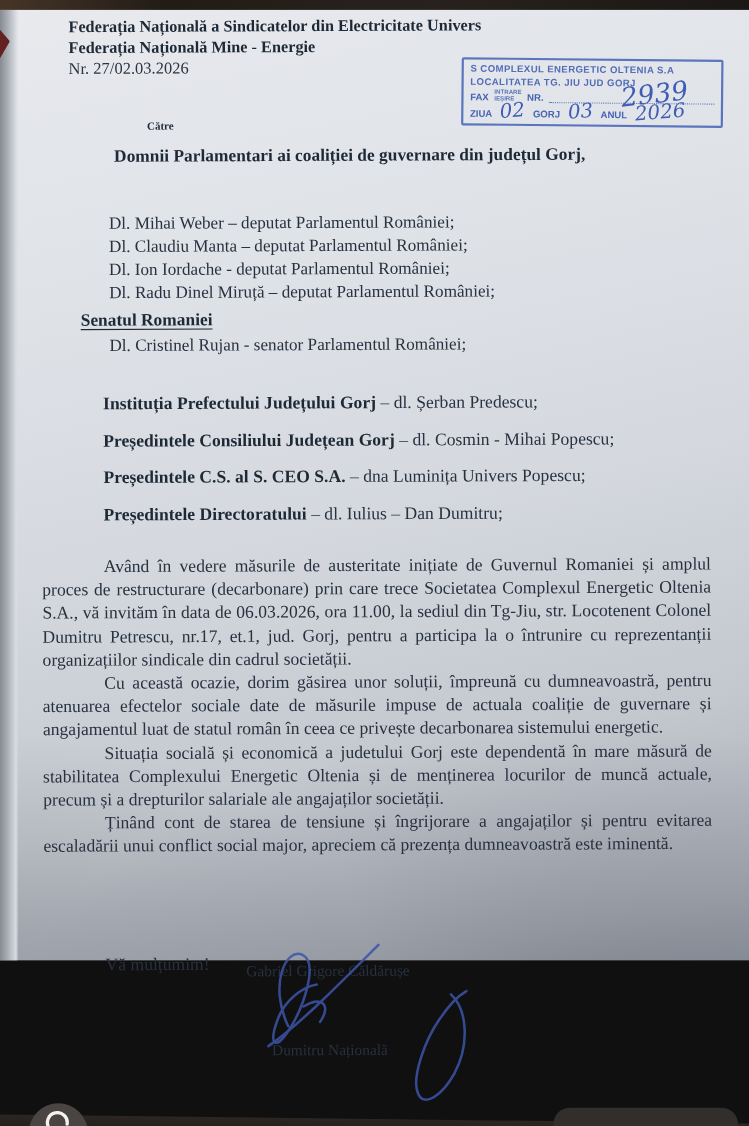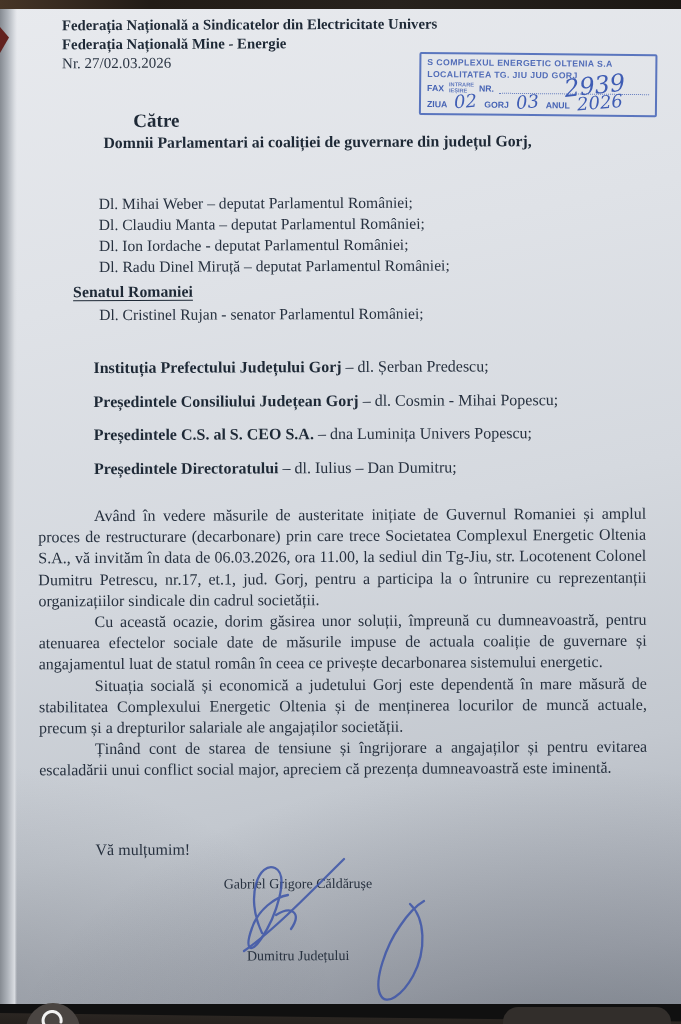--- a/index.html
+++ b/index.html
@@ -1,20 +1,20 @@
 <!DOCTYPE html>
 <html><head>
 <meta charset="utf-8">
 <style>
   html,body{margin:0;padding:0;}
   body{
     width:681px;height:1024px;overflow:hidden;background:#101010;
     font-family:"Liberation Serif","DejaVu Serif",serif;
   }
-  .stage{position:relative;width:681px;height:1004px;}
+  .stage{position:relative;width:681px;height:873px;}
   .abs{position:absolute;}
 
   
   .paper{
     position:absolute;inset:0;
     background:
       radial-gradient(130% 55% at 80% 110%, rgba(40,44,54,.30), rgba(0,0,0,0) 62%),
       radial-gradient(90% 40% at -5% 100%, rgba(60,64,72,.22), rgba(0,0,0,0) 60%),
       linear-gradient(168deg,#e8eaee 0%,#dfe2e7 28%,#d5d9df 52%,#c3c8cf 76%,#a8adb6 94%,#9ba1aa 100%);
   }
@@ -41,32 +41,32 @@
   }
   .brbtn{
     position:absolute;left:503px;top:1007px;width:168px;height:42px;border-radius:15px;
     background:#322e2b;z-index:5;
   }
 
   
   .text-layer{position:absolute;inset:0;z-index:3;transform:rotate(-0.25deg);}
   .hdr-line{font-weight:bold;font-size:14.8px;line-height:19px;color:#1e2936;white-space:nowrap;}
   .hdr-nr{font-weight:normal;font-size:15px;line-height:19px;color:#2a3442;}
-  .catre{font-weight:bold;font-size:19px;color:#1e2936;}
+  .catre{font-weight:bold;font-size:10px;color:#1e2936;}
   .addressee{font-weight:bold;font-size:15.8px;color:#1e2936;white-space:nowrap;}
   .sec-heading{font-weight:bold;font-size:15.8px;color:#1e2936;text-decoration:underline;text-underline-offset:3px;}
   .member{font-size:15.6px;line-height:21px;color:#27313f;white-space:nowrap;}
   .official{font-size:16px;line-height:33.5px;color:#27313f;white-space:nowrap;}
   .official .b{font-weight:bold;color:#1e2936;}
   .paras{width:608px;}
   .para{
     font-size:16px;line-height:21.2px;text-align:justify;text-indent:56px;
     color:#27313f;margin:0;
   }
-  .closing{font-size:16px;color:#27313f;}
+  .closing{font-size:16px;color:#27313f;margin-top:28px;}
   .signame{font-size:14px;color:#27313f;white-space:nowrap;}
   .sig-svg{position:absolute;z-index:8;pointer-events:none;}
 
   
   .stamp{
     position:absolute;left:421px;top:54px;width:238px;z-index:4;
     border:2.5px solid rgba(66,98,182,.85);border-radius:2px;
     padding:3px 6px 4px;box-sizing:border-box;
     transform:rotate(0.8deg);
     color:#4663b4;font-family:"Liberation Sans",sans-serif;font-weight:bold;
@@ -146,21 +146,21 @@
     <div class="abs paras" style="left:38px;top:504px;">
       <p class="para">Având în vedere măsurile de austeritate inițiate de Guvernul Romaniei și amplul proces de restructurare (decarbonare) prin care trece Societatea Complexul Energetic Oltenia S.A., vă invităm în data de 06.03.2026, ora 11.00, la sediul din Tg-Jiu, str. Locotenent Colonel Dumitru Petrescu, nr.17, et.1, jud. Gorj, pentru a participa la o întrunire cu reprezentanții organizațiilor sindicale din cadrul societății.</p>
       <p class="para">Cu această ocazie, dorim găsirea unor soluții, împreună cu dumneavoastră, pentru atenuarea efectelor sociale date de măsurile impuse de actuala coaliție de guvernare și angajamentul luat de statul român în ceea ce privește decarbonarea sistemului energetic.</p>
       <p class="para">Situația socială și economică a judetului Gorj este dependentă în mare măsură de stabilitatea Complexului Energetic Oltenia și de menținerea locurilor de muncă actuale, precum și a drepturilor salariale ale angajaților societății.</p>
       <p class="para">Ținând cont de starea de tensiune și îngrijorare a angajaților și pentru evitarea escaladării unui conflict social major, apreciem că prezența dumneavoastră este iminentă.</p>
     </div>
 
     <div class="abs closing" style="left:94px;top:840px;">Vă mulțumim!</div>
 
     <div class="abs signame" style="left:222px;top:876px;">Gabriel Grigore Căldărușe</div>
-    <div class="abs signame" style="left:245px;top:948px;">Dumitru Județului</div>
+    <div class="abs signame" style="left:245px;top:948px;">Dumitru Națională</div>
   </div>
 
   <svg class="sig-svg" style="left:230px;top:853px;" width="122" height="116" viewBox="0 0 122 116">
     <g fill="none" stroke="#3d55a8" stroke-width="2.3" stroke-linecap="round" opacity="0.85">
       <path d="M32,80 C14,42 30,8 45,15 C60,22 46,64 31,86 C21,101 14,97 22,75 C28,57 45,44 58,42"></path>
       <path d="M14,98 C42,79 80,40 114,6"></path>
       <path d="M46,62 C62,52 72,60 61,76"></path>
     </g>
   </svg>
 

